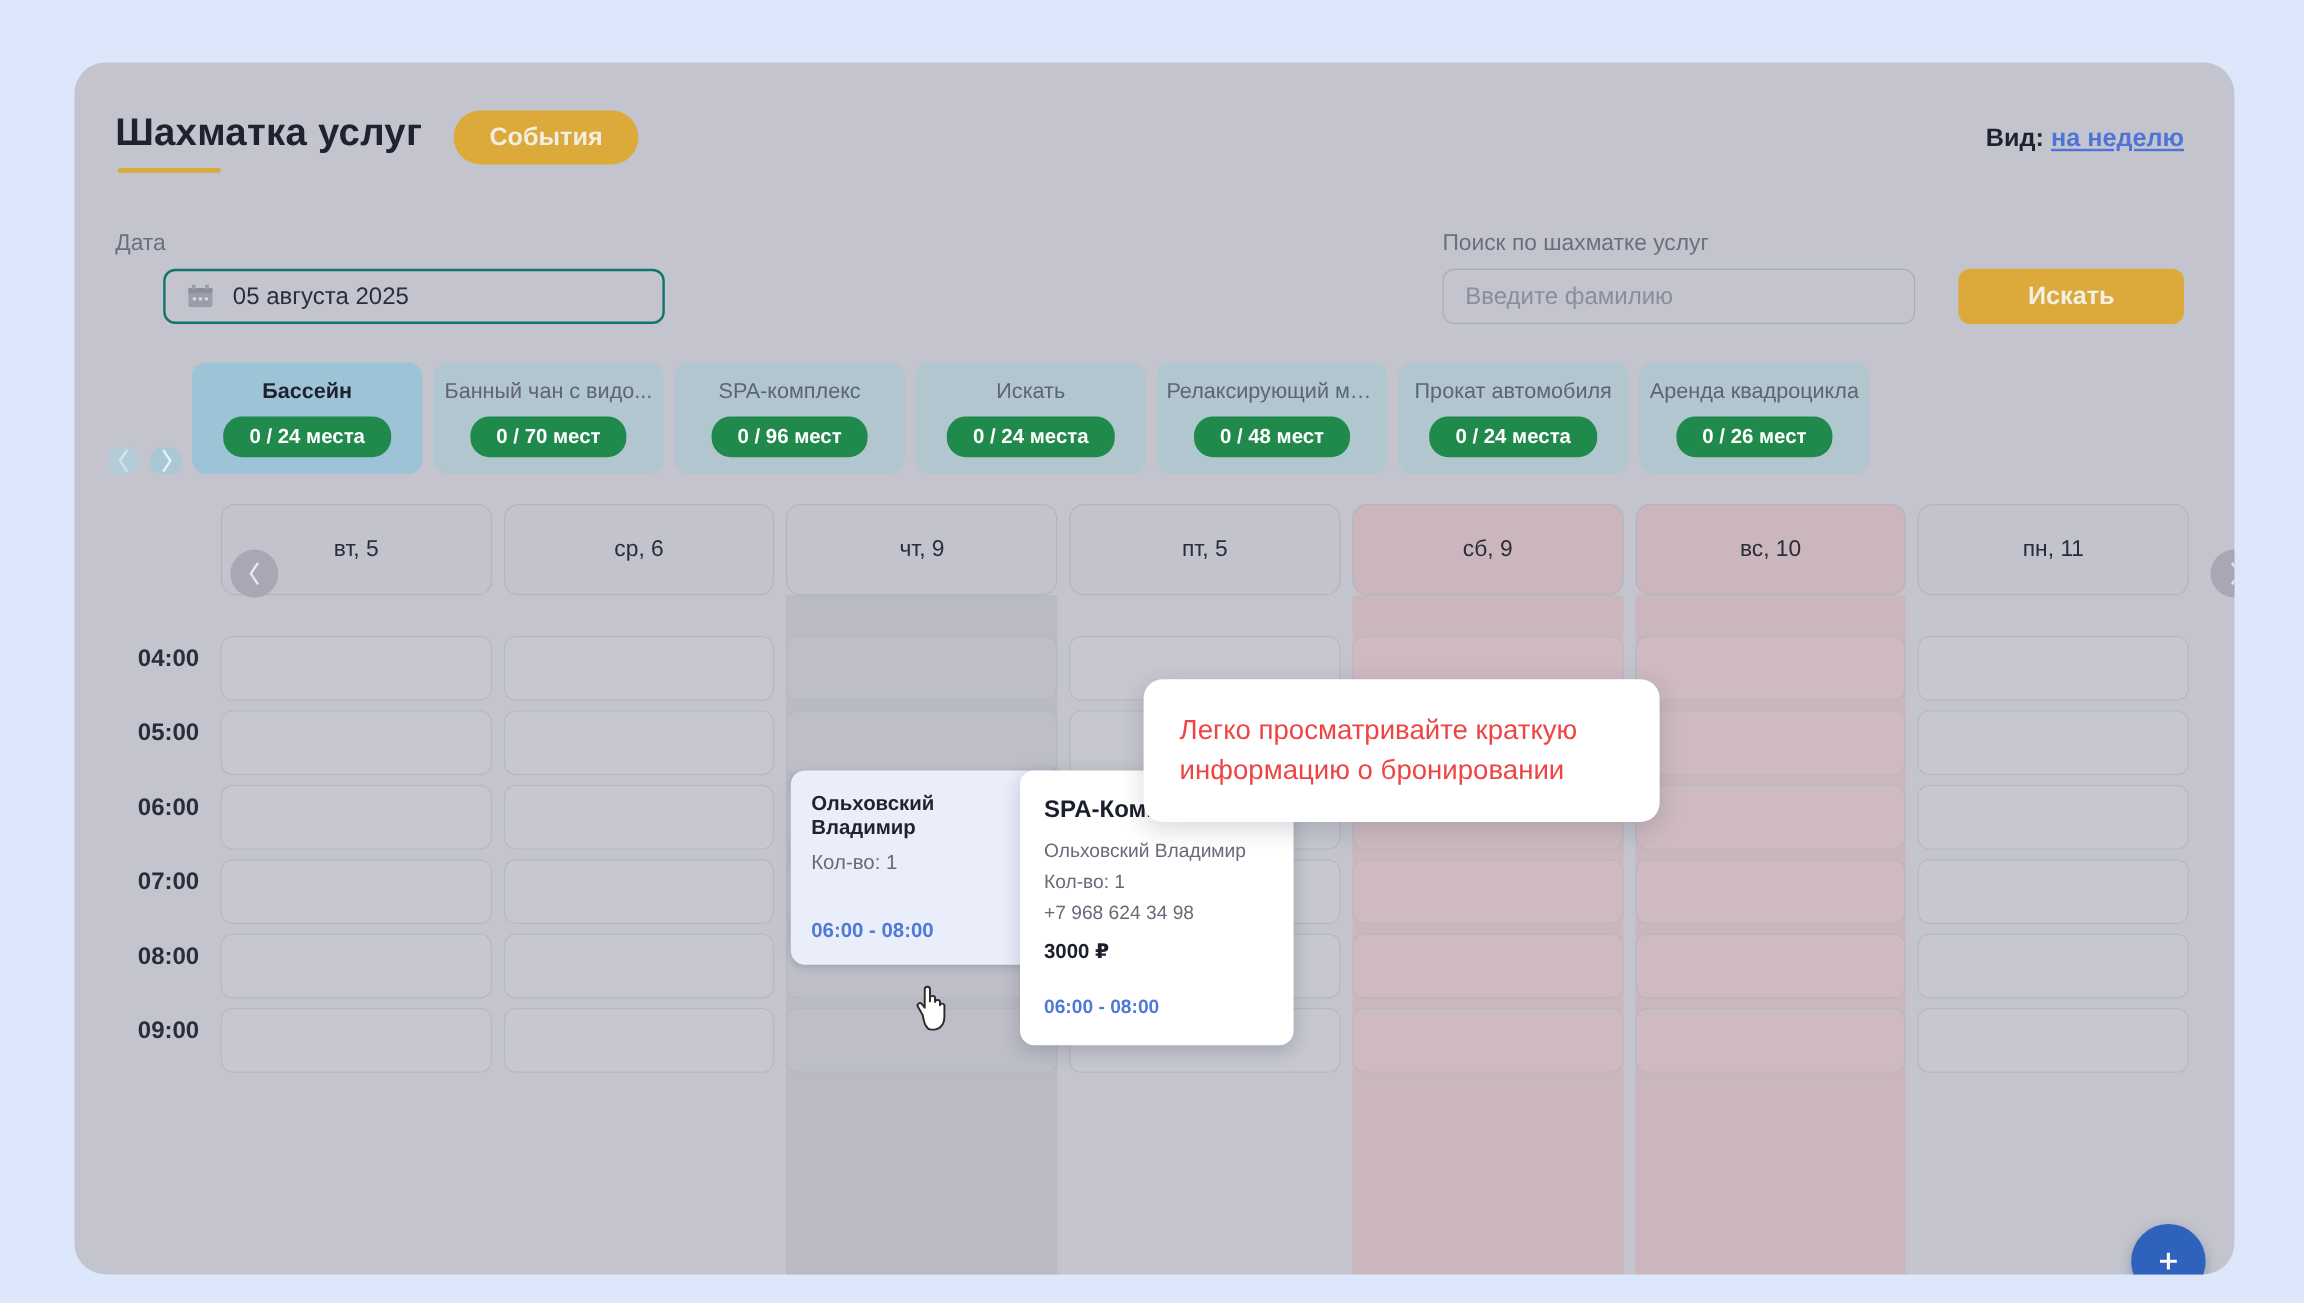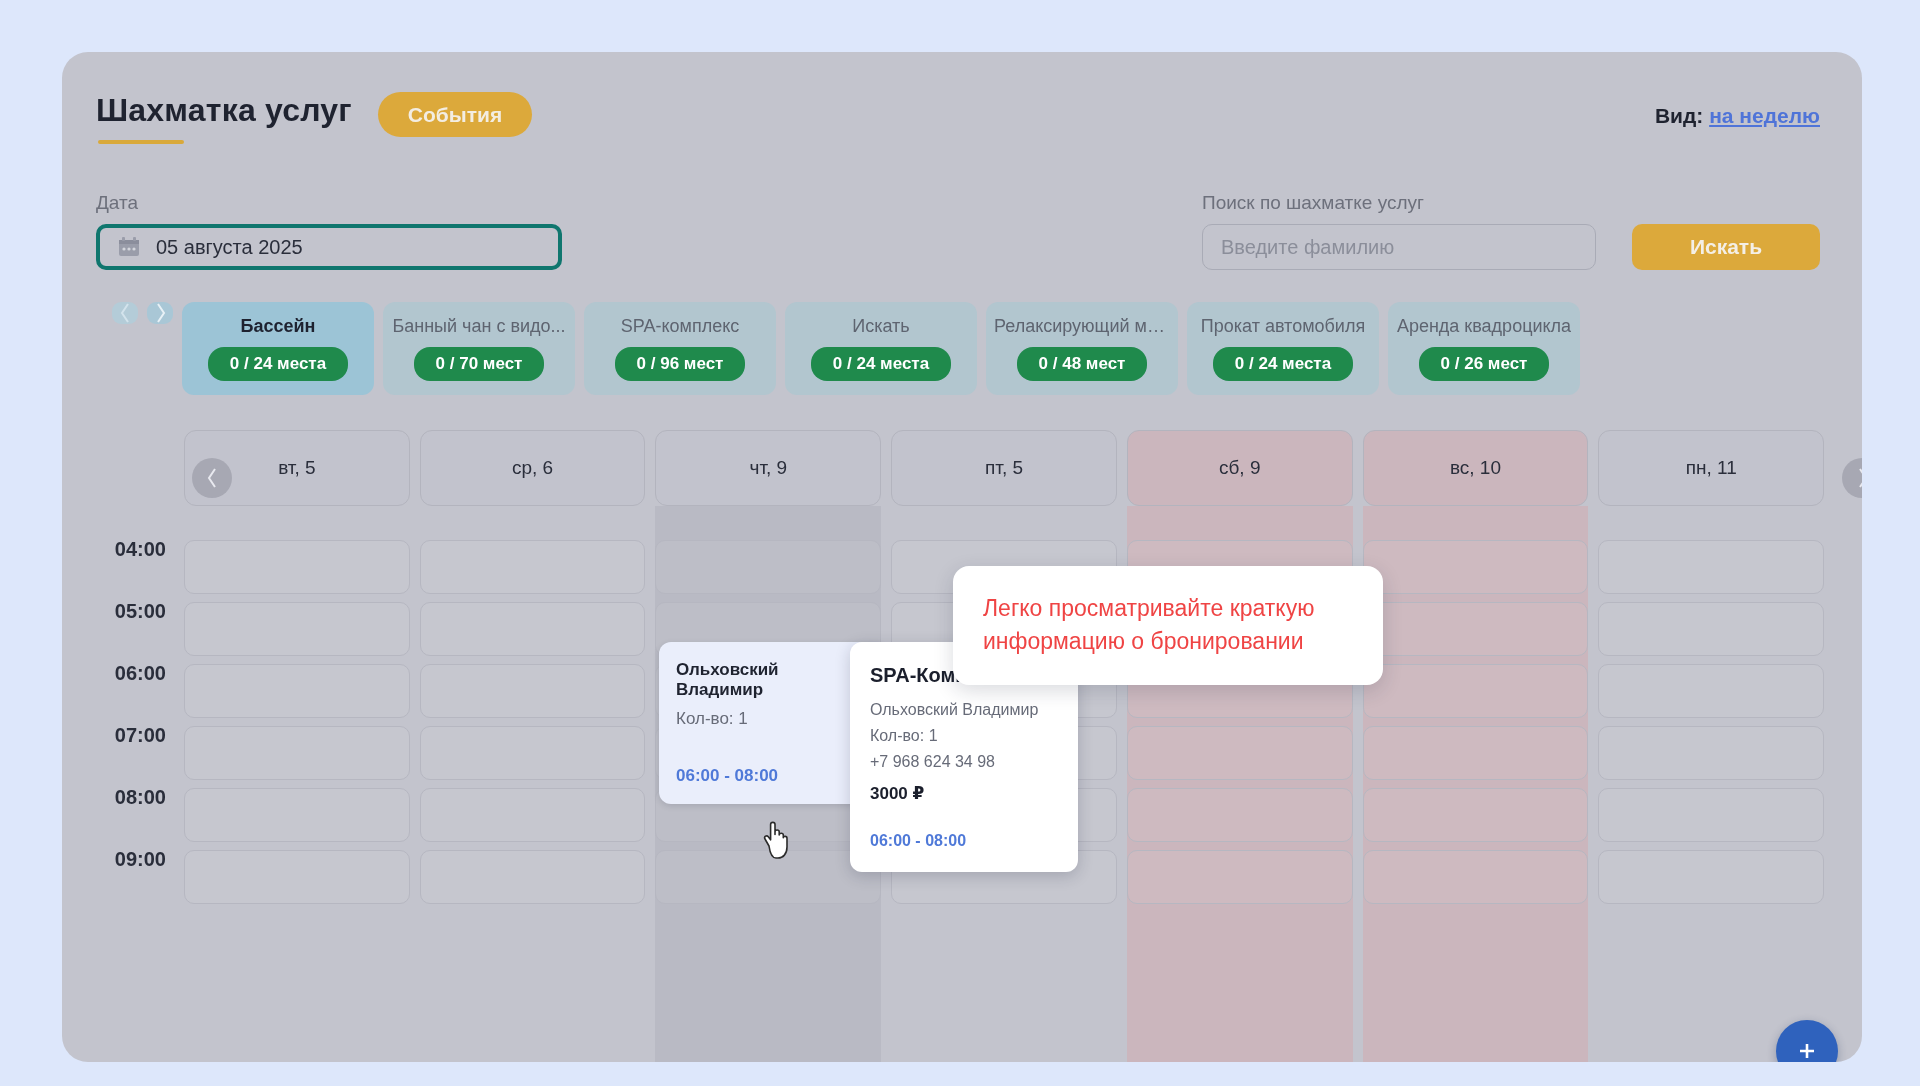--- a/index.html
+++ b/index.html
@@ -27,42 +27,42 @@
     background: #dca93b; color: #f3ede2; font-size: 21px; font-weight: 600;
     padding: 12px 30px; border-radius: 24px; cursor: pointer; line-height: 1;
   }
   .view-block { position: absolute; right: 42px; top: 52px; font-size: 21px; font-weight: 700; color: #1f2330; }
   .view-block a { color: #4f74d8; text-decoration: underline; font-weight: 700; cursor: pointer; }
 
   
   .fld-label { font-size: 19px; color: #6d707c; margin-bottom: 10px; }
   .date-block { position: absolute; left: 34px; top: 140px; }
   .date-input {
-    width: 466px; height: 46px; border: 4px solid #0f766e; border-radius: 10px;
+    width: 418px; height: 46px; border: 2px solid #0f766e; border-radius: 10px;
     display: flex; align-items: center; gap: 16px; padding: 0 18px;
-    font-size: 20px; color: #2a2e3b; cursor: pointer; background: transparent;
+    font-size: 20px; color: #2a2e3b; cursor: pointer; background: transparent; margin-left: 40px;
   }
   .cal-ico { width: 22px; height: 20px; flex: 0 0 auto; }
 
   .search-block { position: absolute; right: 42px; top: 140px; width: 618px; }
   .search-row { display: flex; gap: 36px; }
   .search-input {
     flex: 1; height: 46px; border: 1px solid #a9abb6; border-radius: 10px;
     background: transparent; padding: 0 18px; font-size: 20px; color: #2a2e3b;
     font-family: inherit; outline: none;
   }
   .search-input::placeholder { color: #8b8e9a; }
   .search-btn {
     width: 188px; height: 46px; background: #dca93b; color: #f4efe6;
     border: none; border-radius: 10px; font-size: 21px; font-weight: 600;
     cursor: pointer; font-family: inherit;
   }
 
   
-  .svc-row { position: absolute; left: 50px; top: 250px; display: flex; gap: 9px; align-items: flex-start; }
+  .svc-row { position: absolute; left: 28px; top: 250px; display: flex; gap: 9px; align-items: flex-end; }
   .svc-nav {
     width: 26px; border-radius: 9px; background: #a9c7d6;
     display: flex; align-items: center; justify-content: center; cursor: pointer; color: #e8f1f6;
   }
   .svc-nav.dim { background: #b4ccd8; color: #d3e3ec; }
   .svc-nav svg { width: 13px; height: 22px; }
   .svc-tab {
     width: 192px; border-radius: 12px; background: #b2c6cf;
     display: flex; flex-direction: column; align-items: center; justify-content: center;
     gap: 10px; padding: 14px 8px; cursor: pointer;
@@ -77,21 +77,21 @@
     background: #1f8a4c; color: #fff; font-size: 17px; font-weight: 600;
     padding: 7px 22px; border-radius: 16px; white-space: nowrap;
   }
 
   
   .grid { position: absolute; left: 0; top: 368px; width: 100%; bottom: 0; }
   .grid-inner { position: relative; width: 100%; height: 100%; }
   .time-col { position: absolute; left: 0; top: 0; width: 122px; height: 100%; }
   .time-lbl { position: absolute; right: 18px; font-size: 20px; font-weight: 700; color: #2a2e3b; }
 
-  .daycols { position: absolute; left: 122px; top: 0; right: 38px; height: 100%; display: flex; gap: 10px; margin-top: 10px; }
+  .daycols { position: absolute; left: 122px; top: 0; right: 38px; height: 100%; display: flex; gap: 10px; }
   .daycol { flex: 1; position: relative; }
   .daycol.weekend .dayhead { background: #cbb6bd; }
   .daycol.weekend .wk-tint { position: absolute; left: 0; right: 0; top: 76px; bottom: 0; background: #cbb6bd; }
   .daycol.hl .hl-tint { position: absolute; left: 0; right: 0; top: 76px; bottom: 0; background: #b9bac4; }
   .dayhead {
     height: 76px; background: #c2c3cd; border: 1px solid #b3b4be; border-radius: 12px;
     display: flex; align-items: center; justify-content: center;
     font-size: 19px; color: #2a2e3b; position: relative; z-index: 2;
   }
   .cells { position: absolute; left: 0; right: 0; top: 86px; bottom: 0; z-index: 2; }

